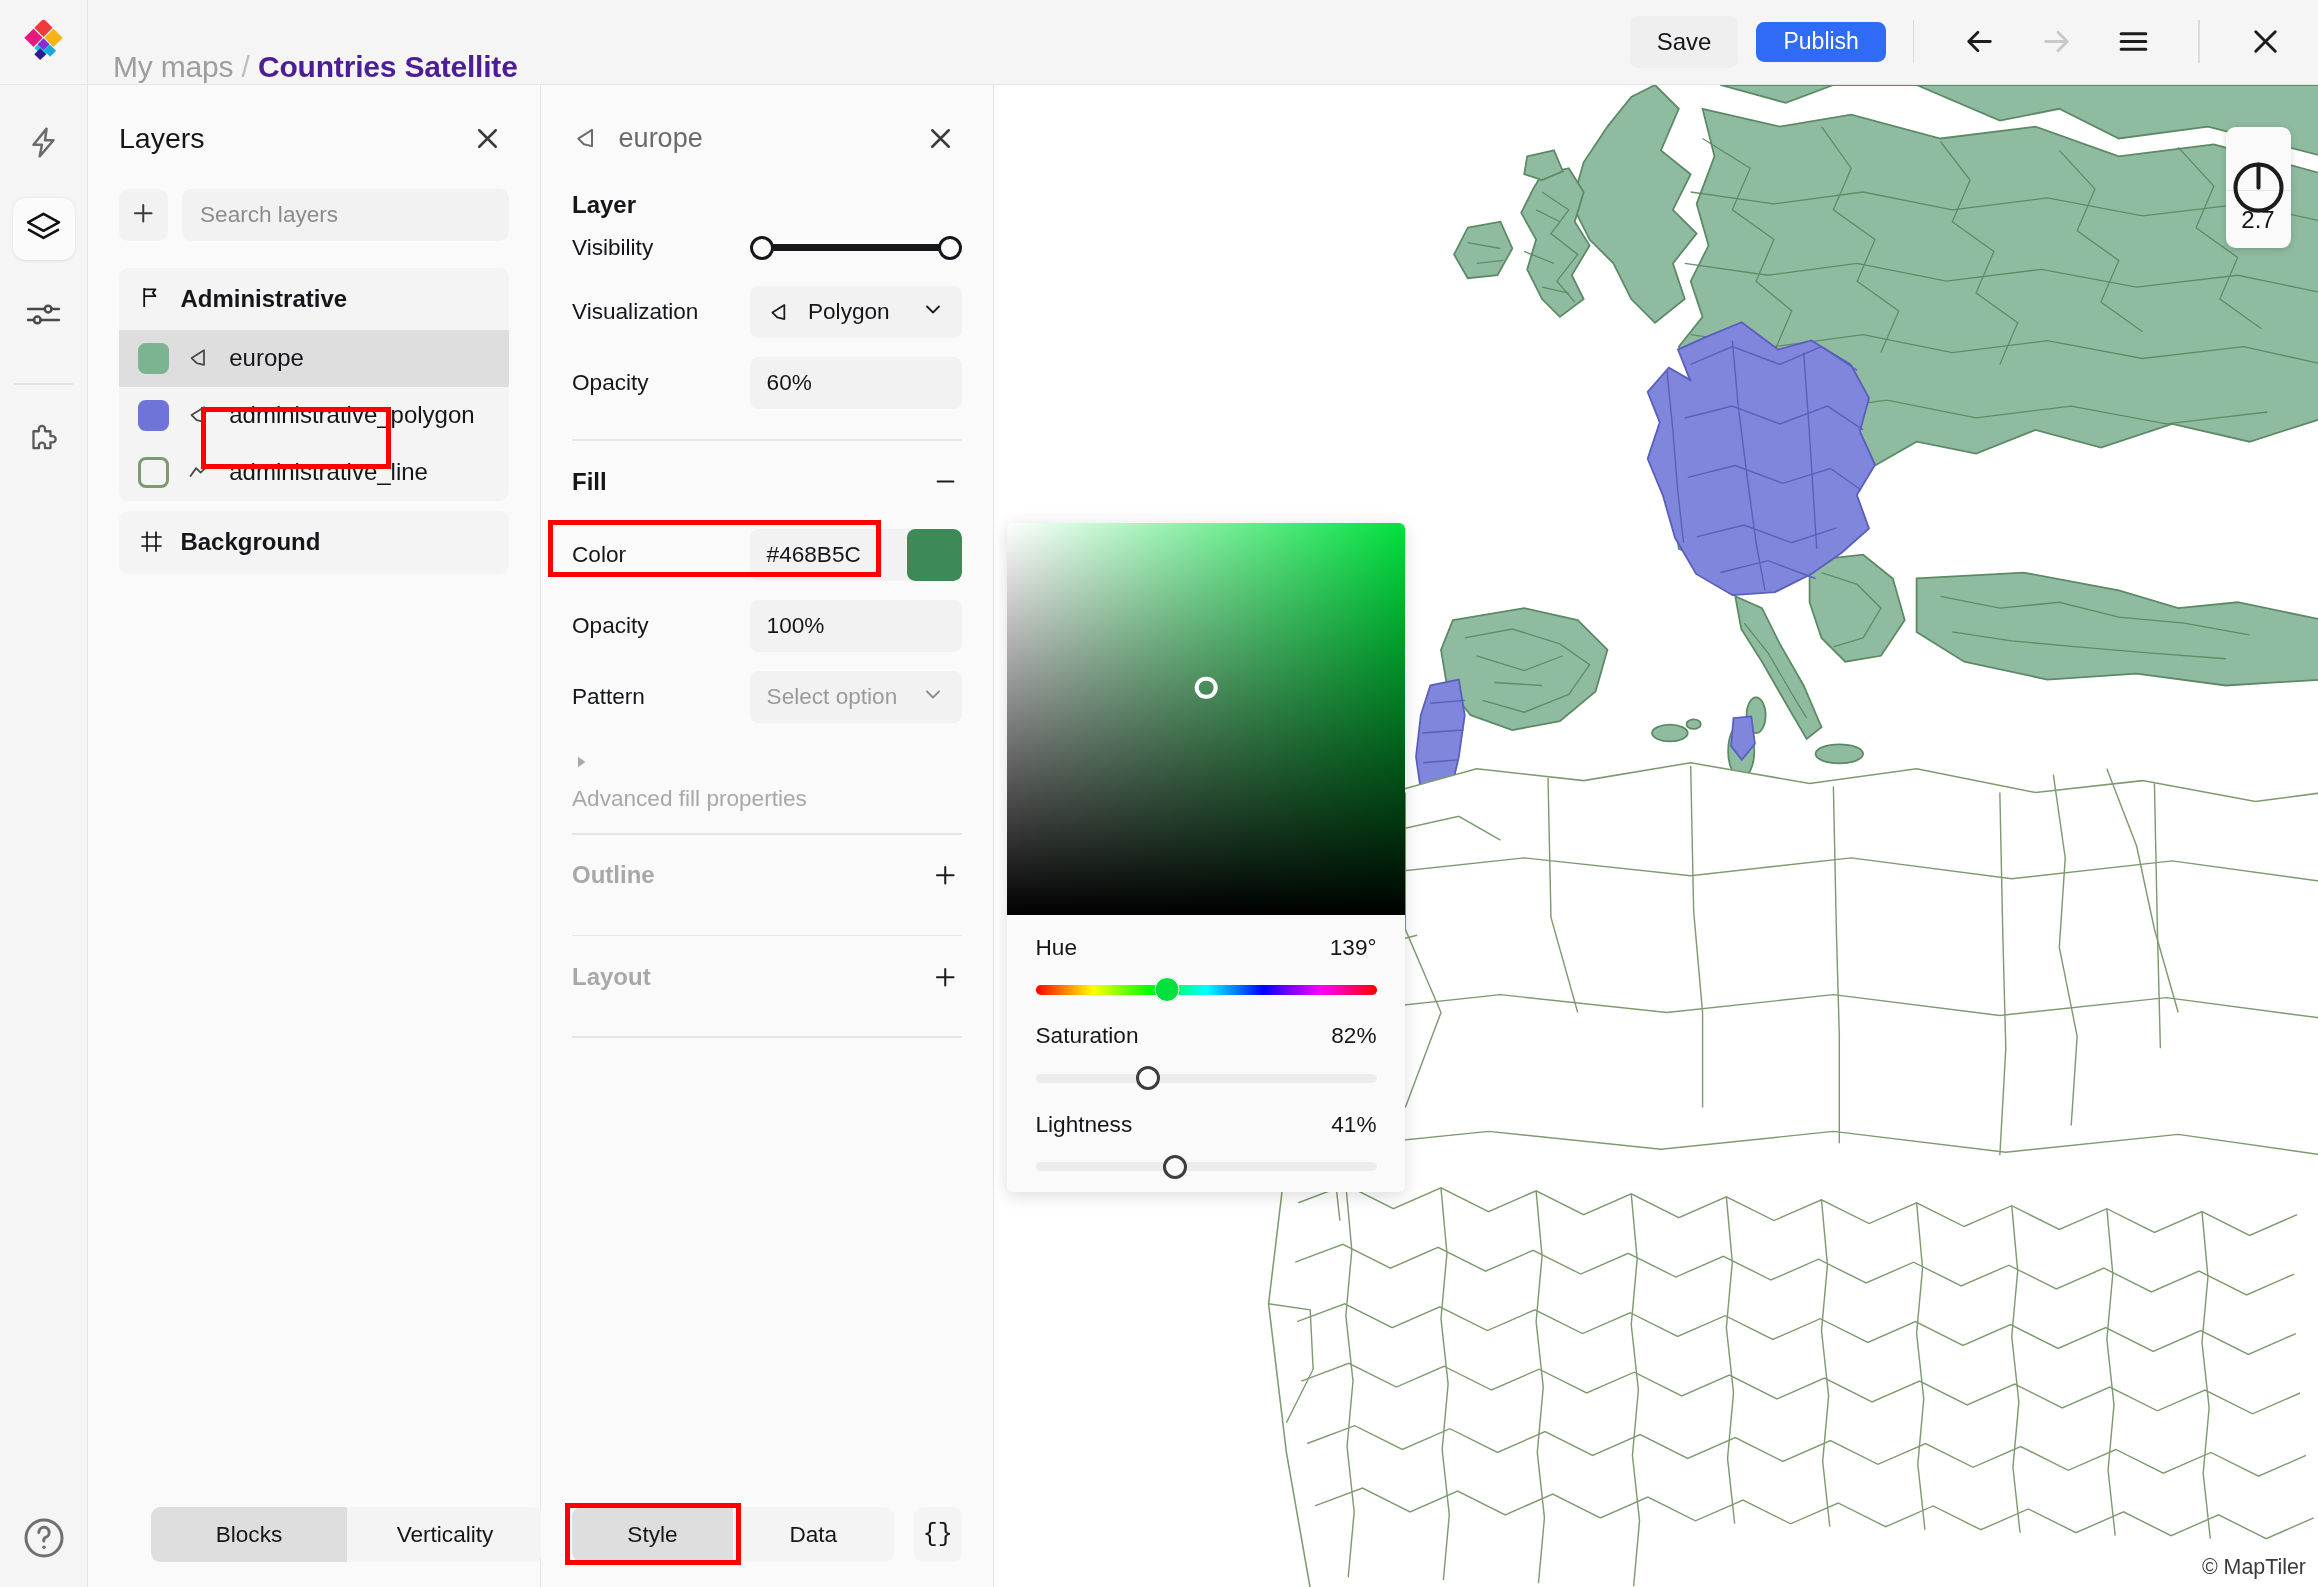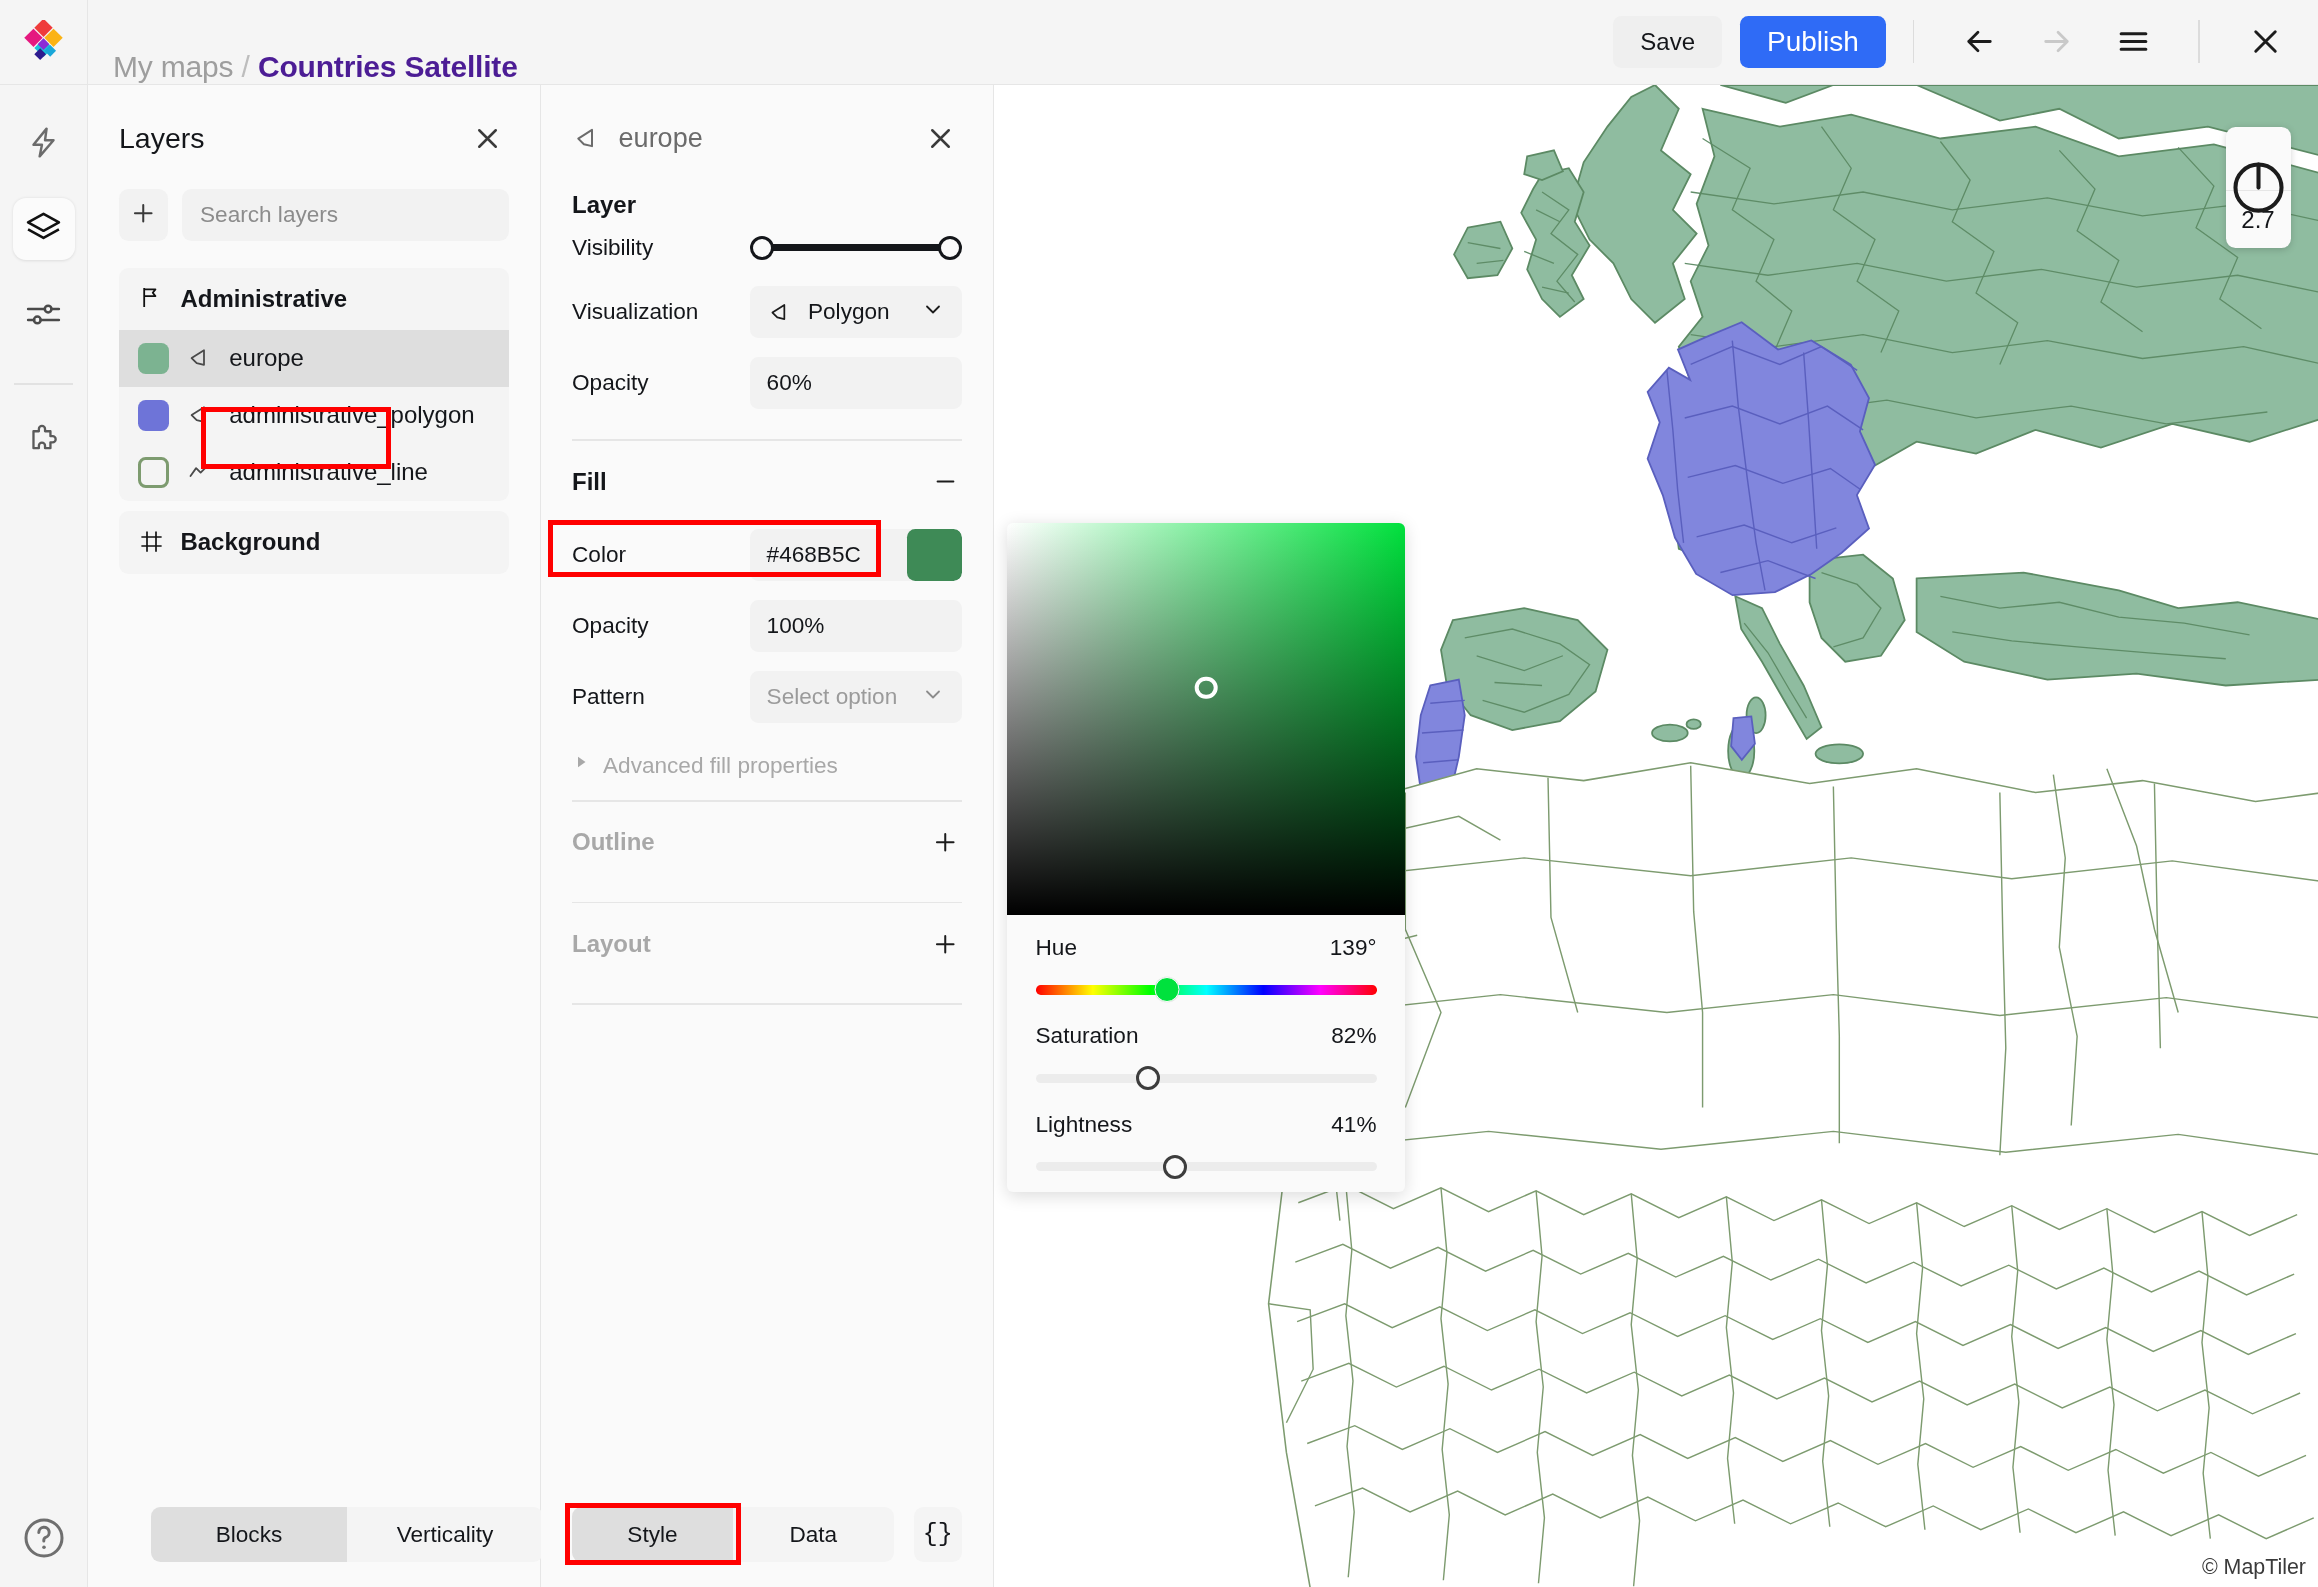--- a/index.html
+++ b/index.html
@@ -32,21 +32,21 @@
   .bc-muted { color: #9e9e9e; font-weight: 400; }
   .bc-sep { color: #bdbdbd; margin: 0 8.3px; }
   .bc-title { color: #4c1d95; font-weight: 700; }
   .top-actions { margin-left: auto; display: flex; align-items: center; height: 85px; }
   .btn-save {
     background: #efefef; color: #14161a; border: none; border-radius: 8.3px;
     font-size: 24px; font-family: inherit; height: 52px; padding: 0 27px; cursor: pointer;
   }
   .btn-publish {
     background: #2f6bf6; color: #ffffff; border: none; border-radius: 8.3px;
-    font-size: 28px; font-family: inherit; height: 52px; padding: 0 27px; margin-left: 18px; cursor: pointer;
+    font-size: 23px; font-family: inherit; height: 40px; padding: 0 27px; margin-left: 18px; cursor: pointer;
   }
   .tb-div { width: 1.2px; height: 43px; background: #dcdcdc; margin: 0 27px; }
   .tb-icon { width: 46px; height: 46px; display: flex; align-items: center; justify-content: center; cursor: pointer; margin: 0 15.4px; }
   .tb-icon.last { margin-right: 31px; }
 
   
   .body { flex: 1; display: flex; min-height: 0; position: relative; }
 
   
   .rail {
@@ -137,21 +137,21 @@
   .range-knob.k1 { left: 0; }
   .range-knob.k2 { right: 0; }
 
   .divider { height: 1.8px; background: #e6e6e6; margin: 21.4px 31px 0 31px; }
   .section-head {
     display: flex; align-items: center; padding: 24px 31px 21.4px 31px; position: relative;
   }
   .section-head .st { font-size: 24px; font-weight: 700; color: #14161a; }
   .section-head .st.dim { color: #a8a8a8; }
   .section-head .act { margin-left: auto; width: 33px; height: 33px; display: flex; align-items: center; justify-content: center; cursor: pointer; }
-  .adv-row { display: flex; align-items: flex-start; gap: 13px; padding: 20px 31px 0 31px; cursor: pointer; }
+  .adv-row { display: flex; align-items: flex-start; gap: 13px; padding: 20px 31px 0 31px; cursor: pointer; flex-direction: column; }
   .adv-label { font-size: 22.6px; color: #a8a8a8; }
 
   .sp-bottom { margin-top: auto; padding: 0 31px 26px 31px; display: flex; align-items: center; gap: 20px; position: relative; }
   .seg2 { display: flex; background: #f4f4f4; border-radius: 9.5px; overflow: hidden; width: 340px; }
   .code-btn {
     width: 51px; height: 55px; background: #f4f4f4; border-radius: 9.5px; border: none;
     display: flex; align-items: center; justify-content: center; font-size: 25px;
     font-family: "Liberation Mono", monospace; color: #14161a; cursor: pointer;
   }
 

